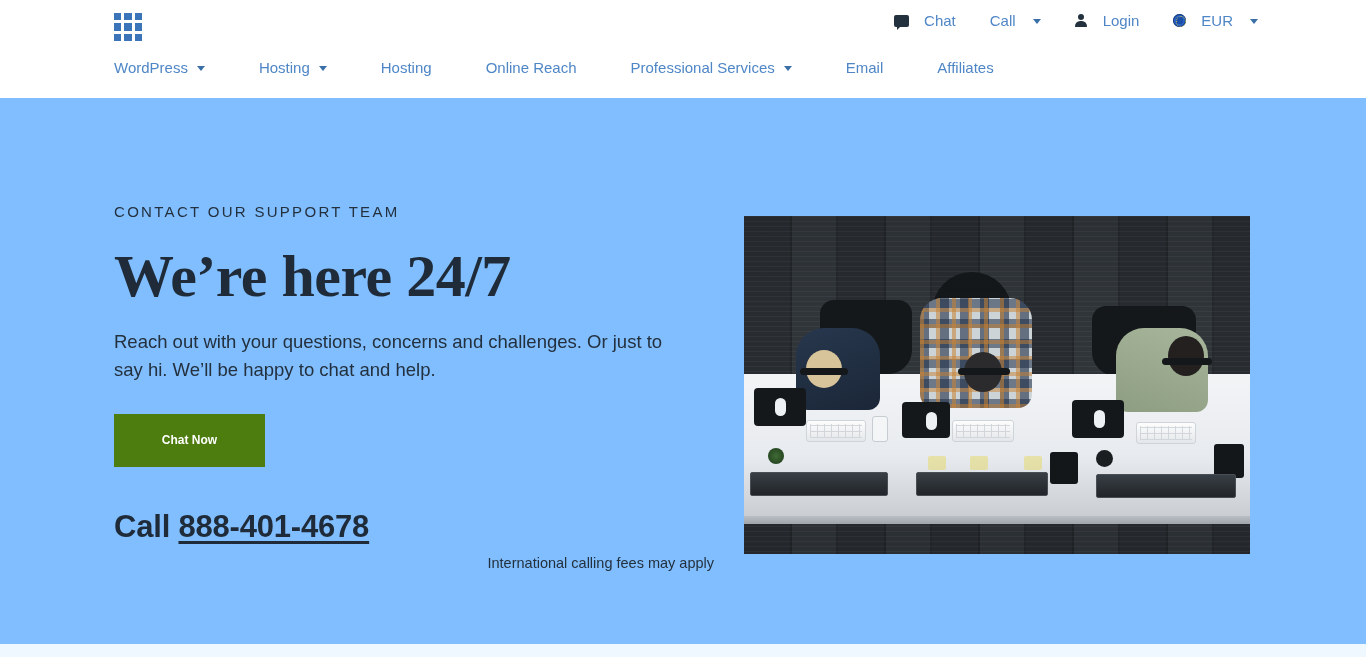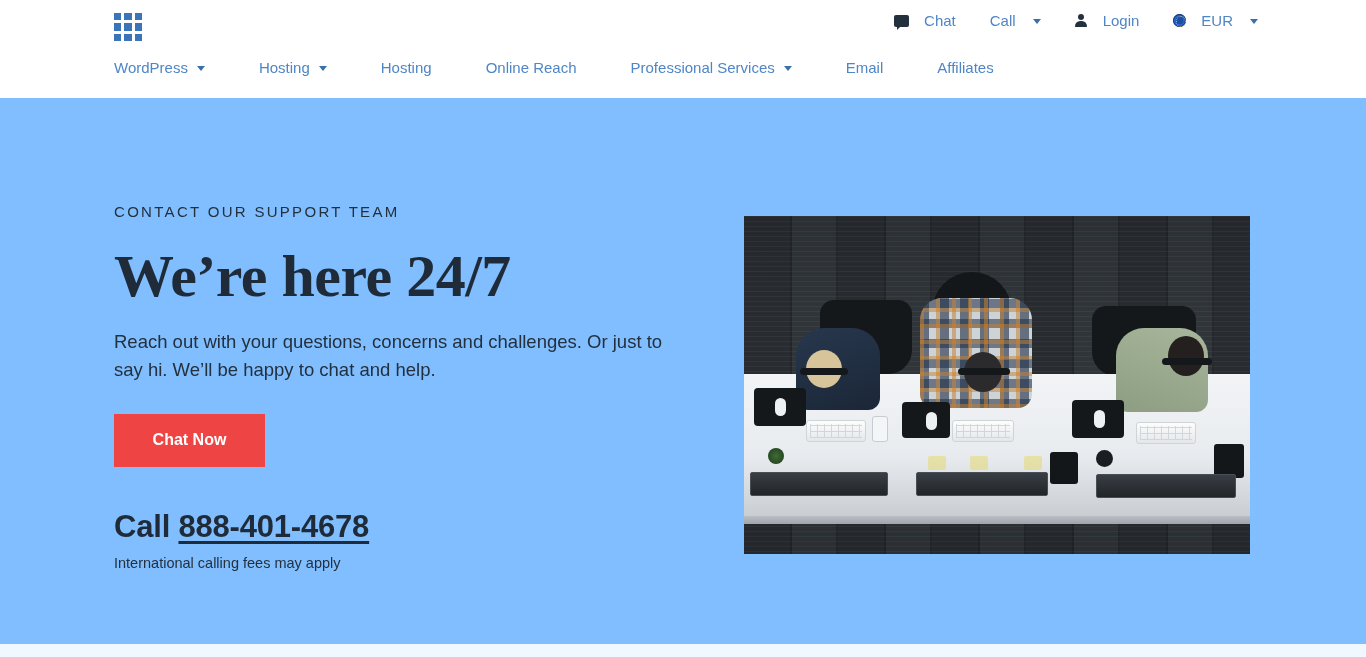--- a/index.html
+++ b/index.html
@@ -195,23 +195,23 @@
     margin-top: 22px;
     max-width: 560px;
   }
   .chat-btn {
     display: inline-flex;
     align-items: center;
     justify-content: center;
     margin-top: 30px;
     width: 151px;
     height: 53px;
-    background: #ef4444;
+    background: #4d7c0f;
     color: #ffffff;
-    font-size: 16px;
+    font-size: 12px;
     font-weight: 700;
     border: none;
     cursor: pointer;
     font-family: "Liberation Sans", sans-serif;
   }
   .call-line {
     margin-top: 44px;
     font-size: 31px;
     font-weight: 700;
     color: #1f2b38;
@@ -222,20 +222,21 @@
     text-decoration: underline;
     text-underline-offset: 4px;
     color: #1f2b38;
     cursor: pointer;
   }
   .fine-print {
     margin-top: 14px;
     font-size: 14.5px;
     color: #23303e;
     line-height: 1;
+    text-align: right;
   }
 
   
   .hero-photo {
     position: absolute;
     left: 744px;
     top: 118px;
     width: 506px;
     height: 338px;
     overflow: hidden;

